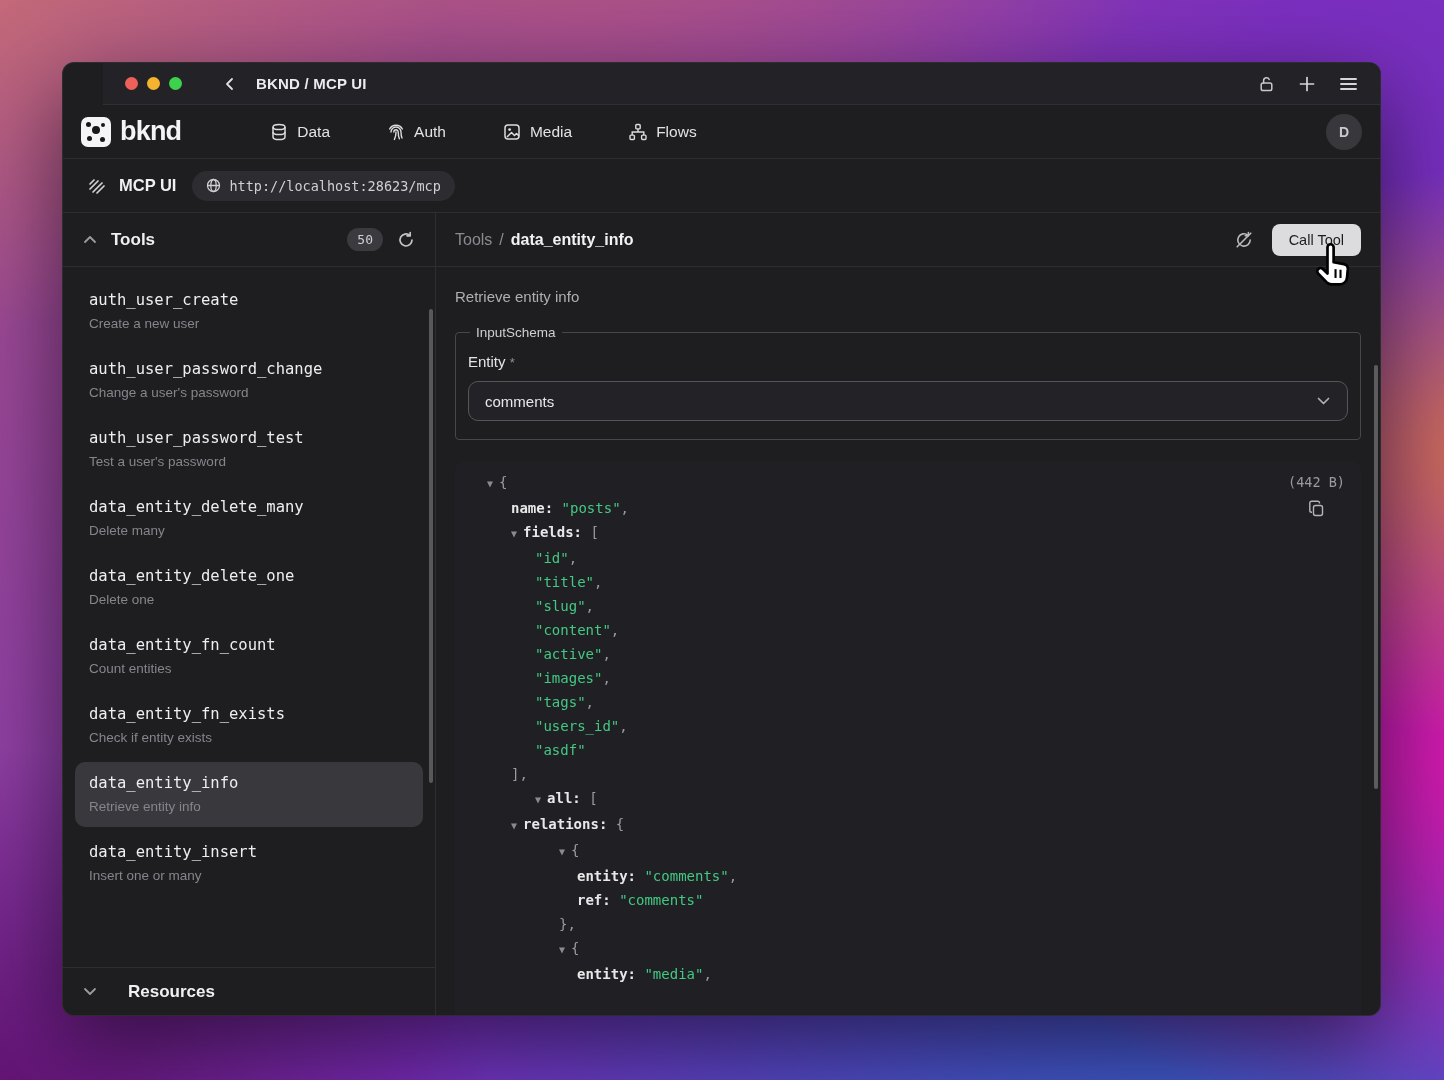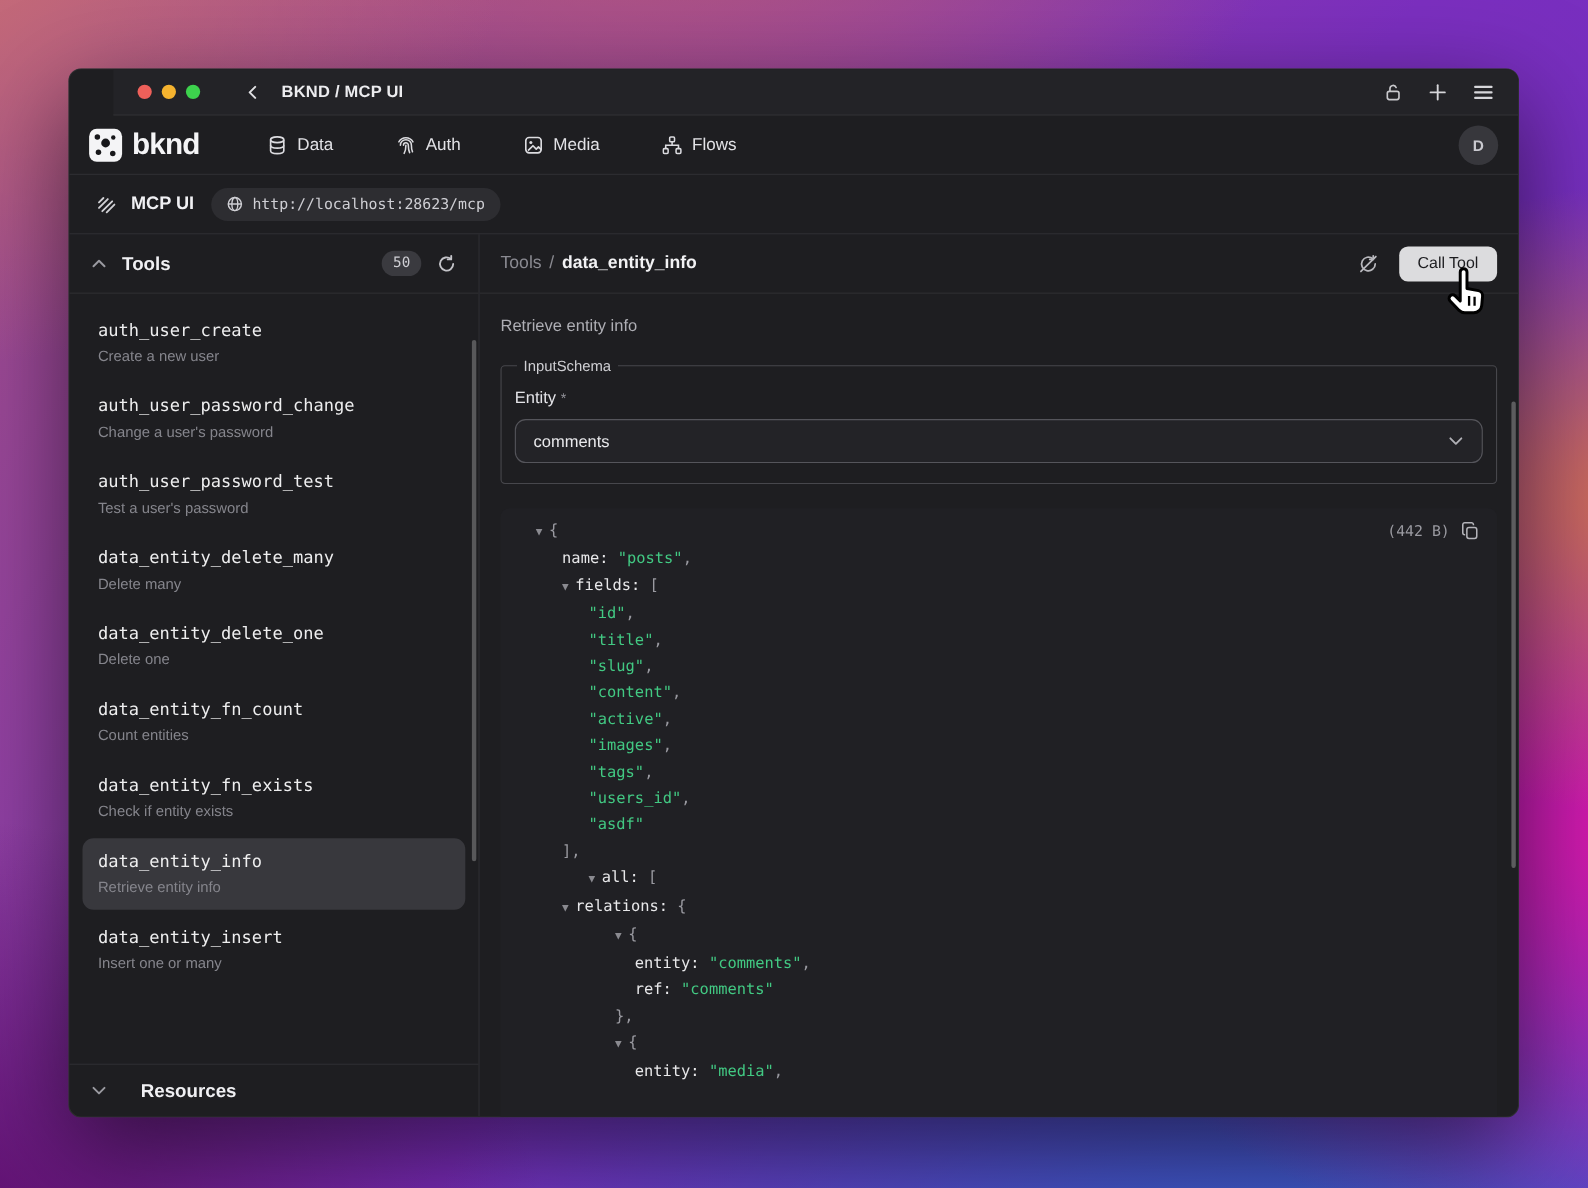--- a/index.html
+++ b/index.html
@@ -28,21 +28,21 @@
   
   .titlebar { height:42px; display:flex; align-items:center; padding:0 22px; background:#232327; border-bottom:1px solid #303034;margin-left:40px; }
   .traffic { display:flex; gap:9px; }
   .dot { width:13px; height:13px; border-radius:50%; }
   .dot.red{ background:#ee605a; } .dot.yellow{ background:#f5b32f; } .dot.green{ background:#3dd24d; }
   .back-btn { margin-left:40px; display:flex; align-items:center; }
   .win-title { margin-left:18px; font-size:15px; font-weight:700; color:#ececef; letter-spacing:.2px; }
   .titlebar-right { margin-left:auto; display:flex; align-items:center; gap:23px; }
 
   
-  .navbar { height:54px; display:flex; align-items:center; padding:0 18px; border-bottom:1px solid #2e2e32; }
+  .navbar { height:54px; display:flex; align-items:center; padding:0 18px; border-bottom:1px solid #2e2e32;gap:27px; }
   .brand { display:flex; align-items:center; gap:9px; }
   .brand-logo { width:30px; height:30px; background:#f4f4f6; border-radius:7px; position:relative; }
   .brand-logo i { position:absolute; background:#17171a; border-radius:50%; }
   .brand-name { font-size:27px; font-weight:800; color:#f4f4f6; letter-spacing:-.8px; }
   .nav-items { display:flex; align-items:center; gap:57px; margin-left:62px; }
   .nav-item { display:flex; align-items:center; gap:9px; font-size:15.5px; font-weight:500; color:#e2e2e6; cursor:pointer; }
   .avatar { margin-left:auto; width:36px; height:36px; border-radius:50%; background:#37373c; color:#c9c9cf; font-size:14px; font-weight:600; display:flex; align-items:center; justify-content:center; }
 
   
   .subheader { height:54px; display:flex; align-items:center; padding:0 24px; border-bottom:1px solid #2e2e32; }
@@ -83,25 +83,25 @@
   .req-star { color:#8f8f96; font-size:13px; }
   .select { height:40px; border:1px solid #55555b; border-radius:10px; background:#232327; display:flex; align-items:center; padding:0 16px; cursor:pointer; }
   .select-value { font-size:15px; color:#e9e9ec; }
   .select svg { margin-left:auto; }
 
   .tabs-panel { margin-top:22px; background:#202024; border-radius:8px 8px 0 0; }
   .tab-bar { height:42px; background:#28282b; border-radius:8px 8px 0 0; border-bottom:1px solid #38383c; display:flex; align-items:flex-end; padding:0 17px; gap:27px; }
   .tab { font-family:"DejaVu Sans Mono", monospace; font-size:14.5px; color:#8f8f96; padding:11px 1px 10px; border-bottom:2px solid transparent; cursor:pointer; }
   .tab.active { color:#f2f2f4; font-weight:700; border-bottom-color:#e8e8ea; }
   .json-area { position:relative; padding:8px 16px 30px; }
-  .json-meta { position:absolute; top:12px; right:16px; display:flex; align-items:center; gap:10px; }
+  .json-meta { position:absolute; top:12px; right:16px; display:flex; align-items:center; gap:10px;flex-direction:column; }
   .json-size { font-family:"DejaVu Sans Mono", monospace; font-size:13.5px; color:#9a9aa1; }
   .json-line { font-family:"DejaVu Sans Mono", monospace; font-size:14px; line-height:24px; white-space:pre; color:#9a9aa1; }
   .json-line .tg { color:#8a8a90; font-size:10px; cursor:pointer; }
-  .json-line .k { color:#e8e8ea; font-weight:400; }
+  .json-line .k { color:#e8e8ea; font-weight:700; }
   .json-line .s { color:#42c983; }
   .json-line .t { color:#9a9aa1; }
   .ind0{ padding-left:16px; } .ind1{ padding-left:40px; } .ind2{ padding-left:64px; } .ind3{ padding-left:88px; } .ind4{ padding-left:106px; }
 
   .cursor-hand { position:absolute; left:1248px; top:178px; z-index:20; pointer-events:none; }
   svg.icon { display:block; }
 </style>
 </head>
 <body>
 

